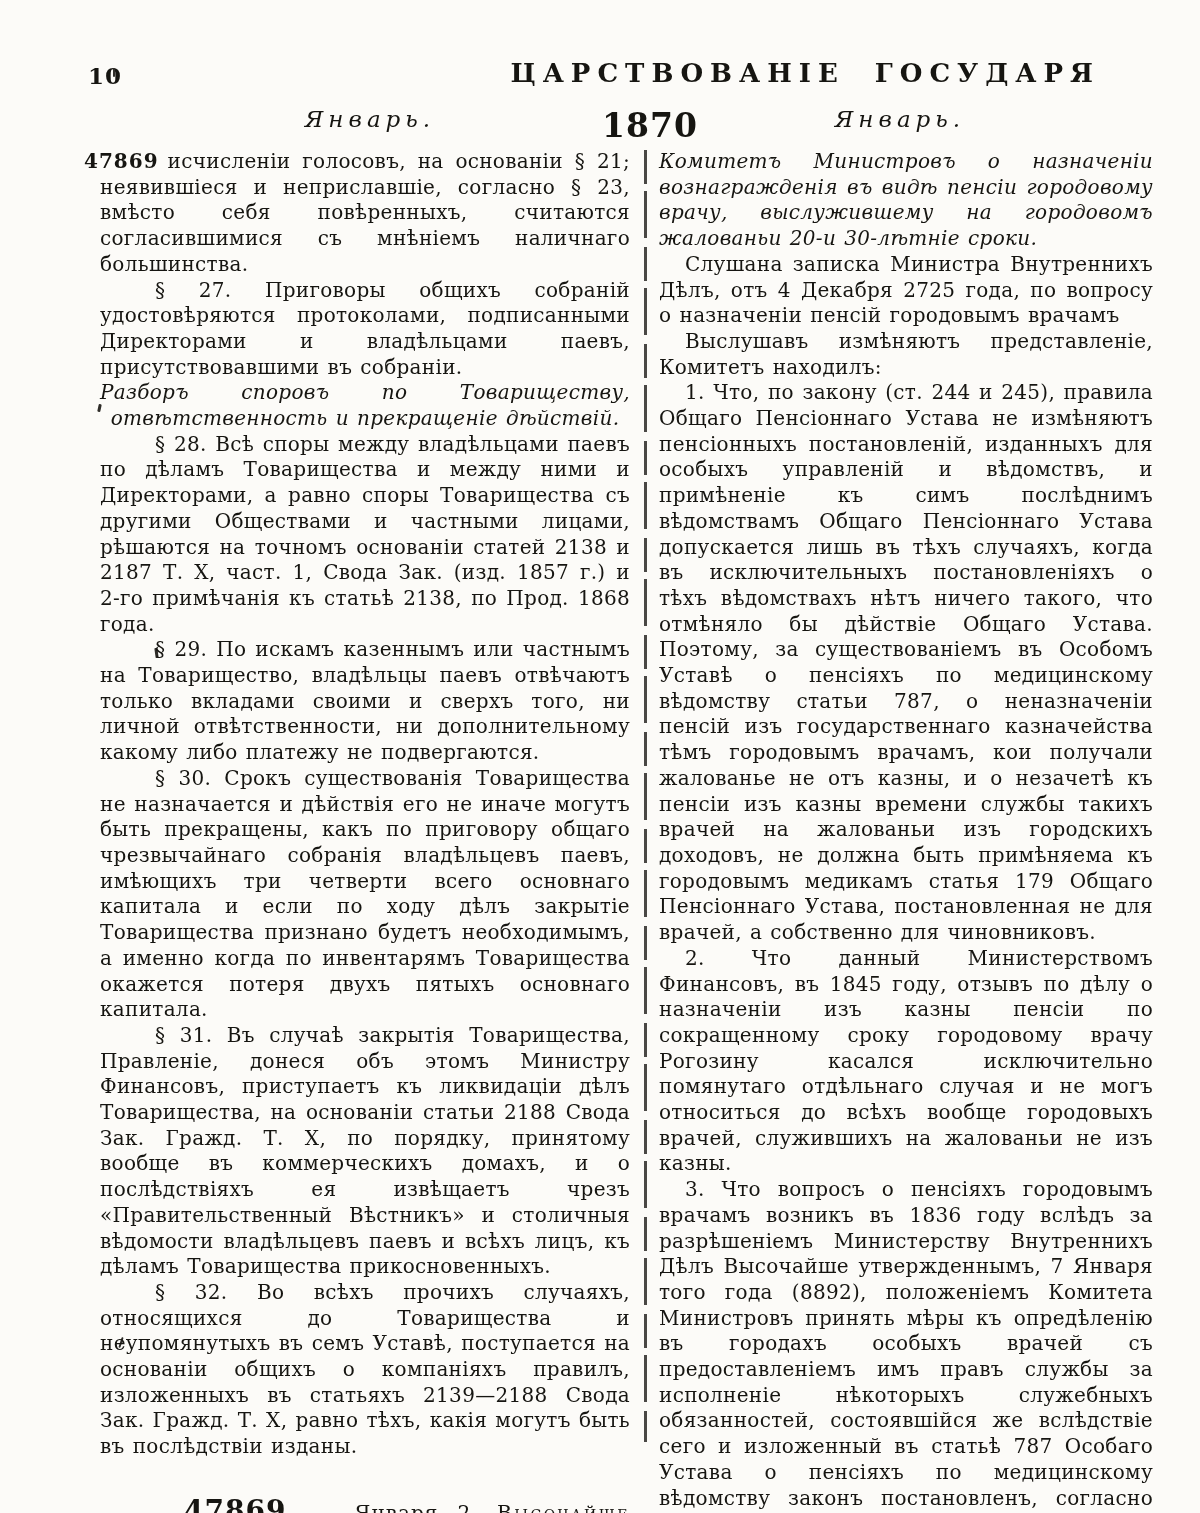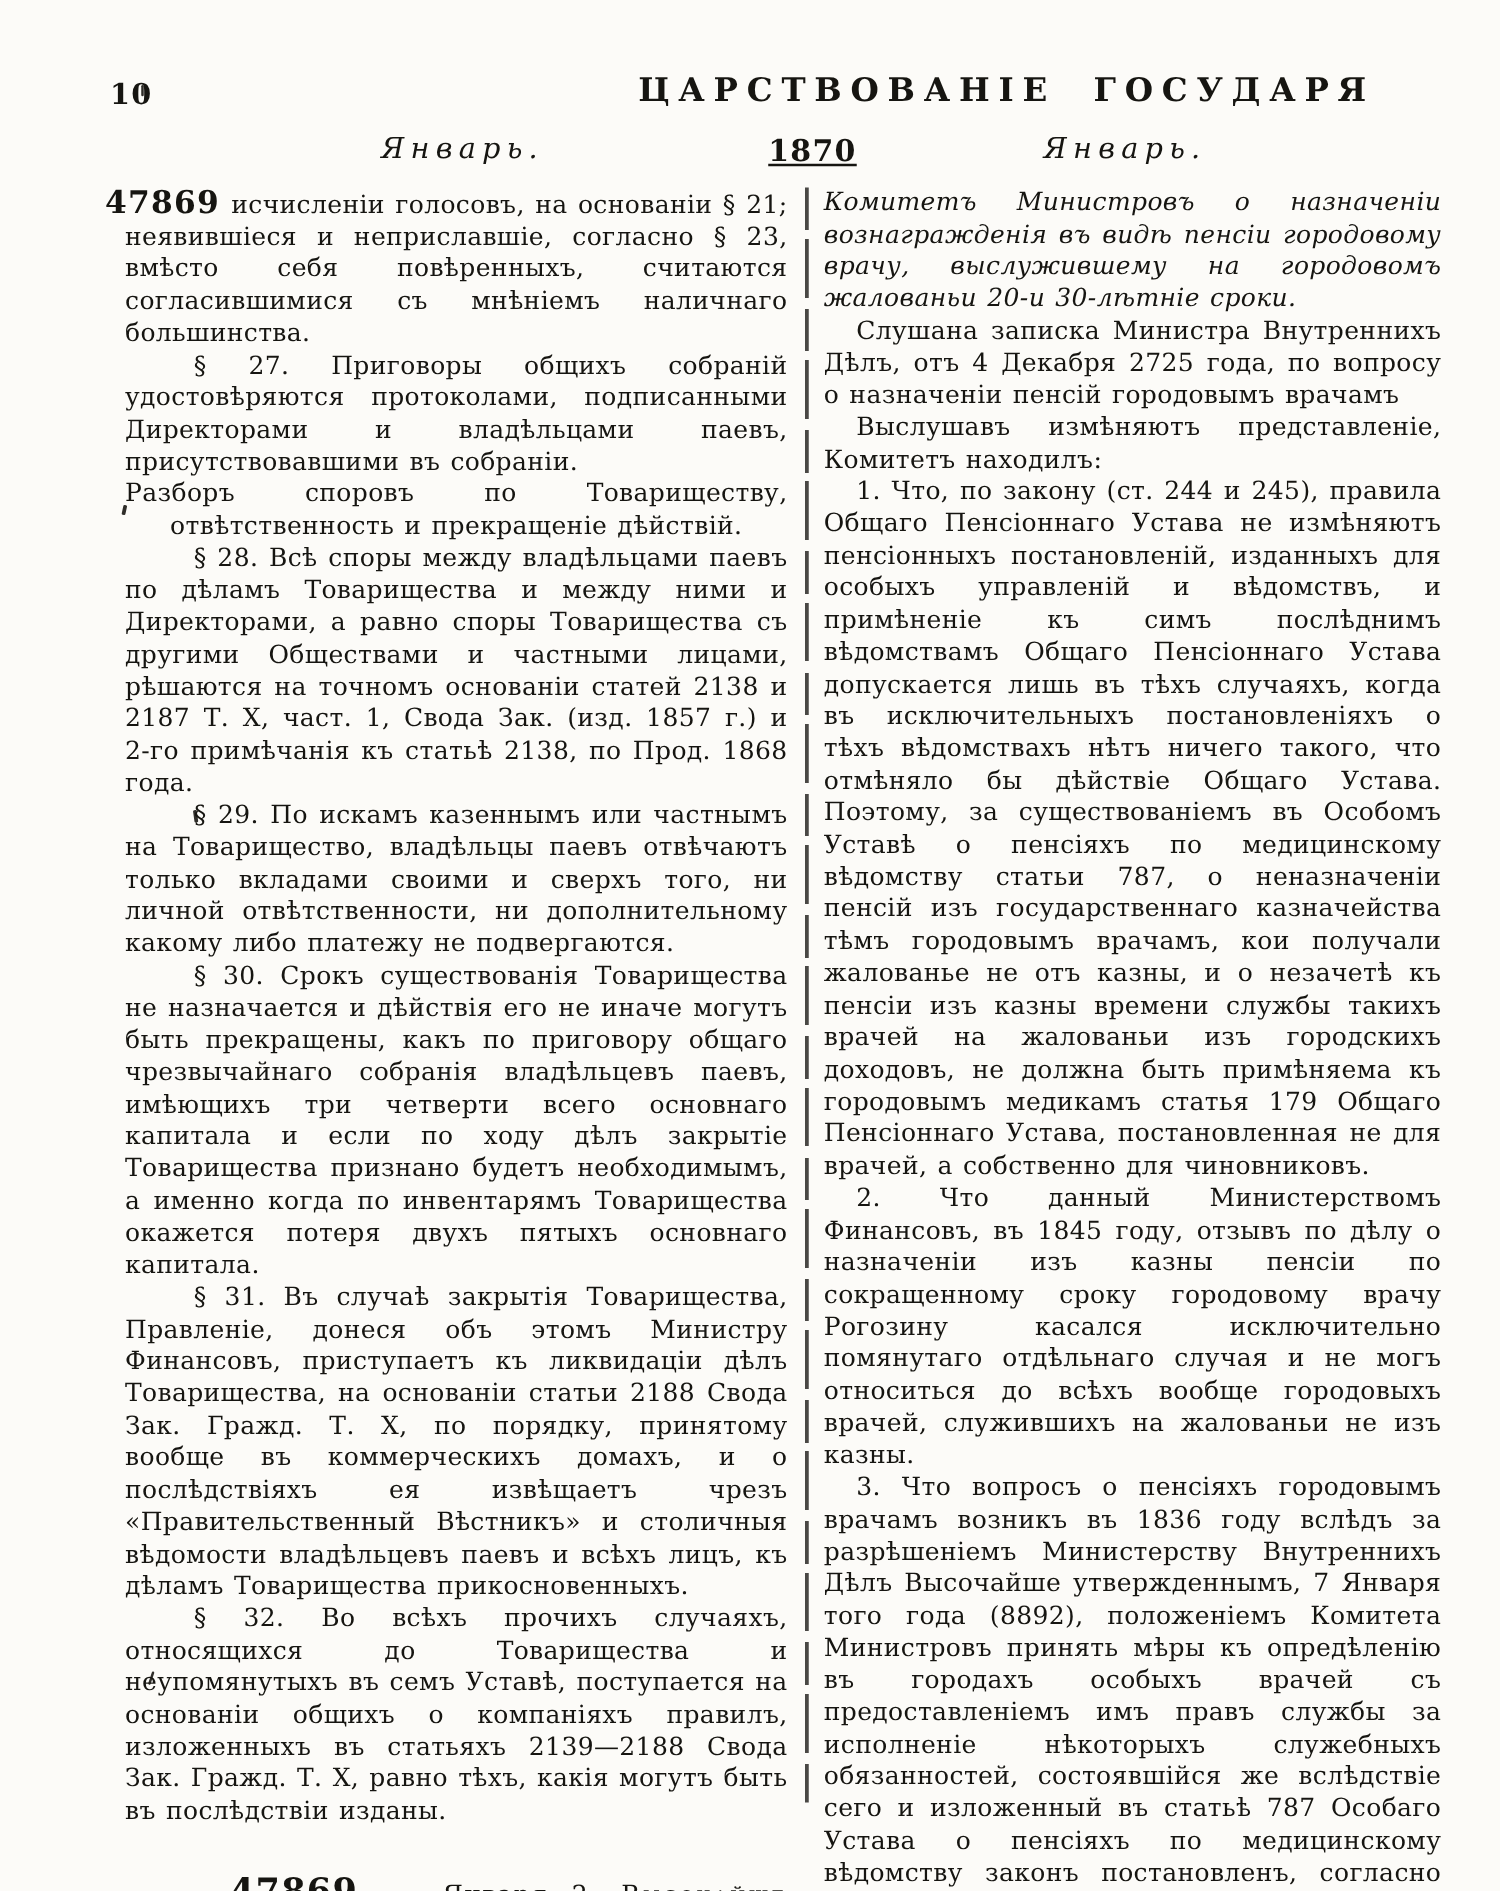--- a/index.html
+++ b/index.html
@@ -20,21 +20,21 @@
     position:absolute;left:100px;top:58px;width:1000px;
     text-align:right;
     font-size:26px;font-weight:bold;letter-spacing:7px;word-spacing:14px;
   }
   .month-left{
     position:absolute;left:240px;top:106px;width:260px;text-align:center;
     font-size:23px;font-style:italic;letter-spacing:5px;
   }
   .year-center{
     position:absolute;left:560px;top:106px;width:180px;text-align:center;
-    font-size:24px;font-weight:bold;letter-spacing:1px;text-decoration:underline;
+    font-size:33px;font-weight:bold;letter-spacing:1px;
   }
   .month-right{
     position:absolute;left:770px;top:106px;width:260px;text-align:center;
     font-size:23px;font-style:italic;letter-spacing:5px;
   }
   
   .divider{
     position:absolute;left:644px;top:150px;width:3px;height:1292px;
     background:repeating-linear-gradient(180deg,
       #2a2825 0px,#2a2825 34px,
@@ -49,25 +49,26 @@
     font-size:20px;line-height:25.7px;
     text-align:justify;
     letter-spacing:0.3px;word-spacing:1.5px;
   }
   .col-left{left:100px;width:530px;}
   .col-right{left:659px;width:494px;}
   .col p{margin:0;}
   .ind-l{text-indent:55px;}
   .ind-r{text-indent:26px;}
   .margin-num{
-    font-weight:bold;font-size:25px;line-height:1;
+    font-weight:bold;font-size:20px;line-height:1;
     letter-spacing:1px;
     margin-left:-16px;padding-right:9px;
   }
   .subhead-italic{
+    font-style:italic;
     text-align:justify;
     text-align-last:center;
   }
   .italic{font-style:italic;}
   
   .entry-heading{
     margin-top:37px !important;
     text-indent:84px;
     line-height:31.5px;
   }

